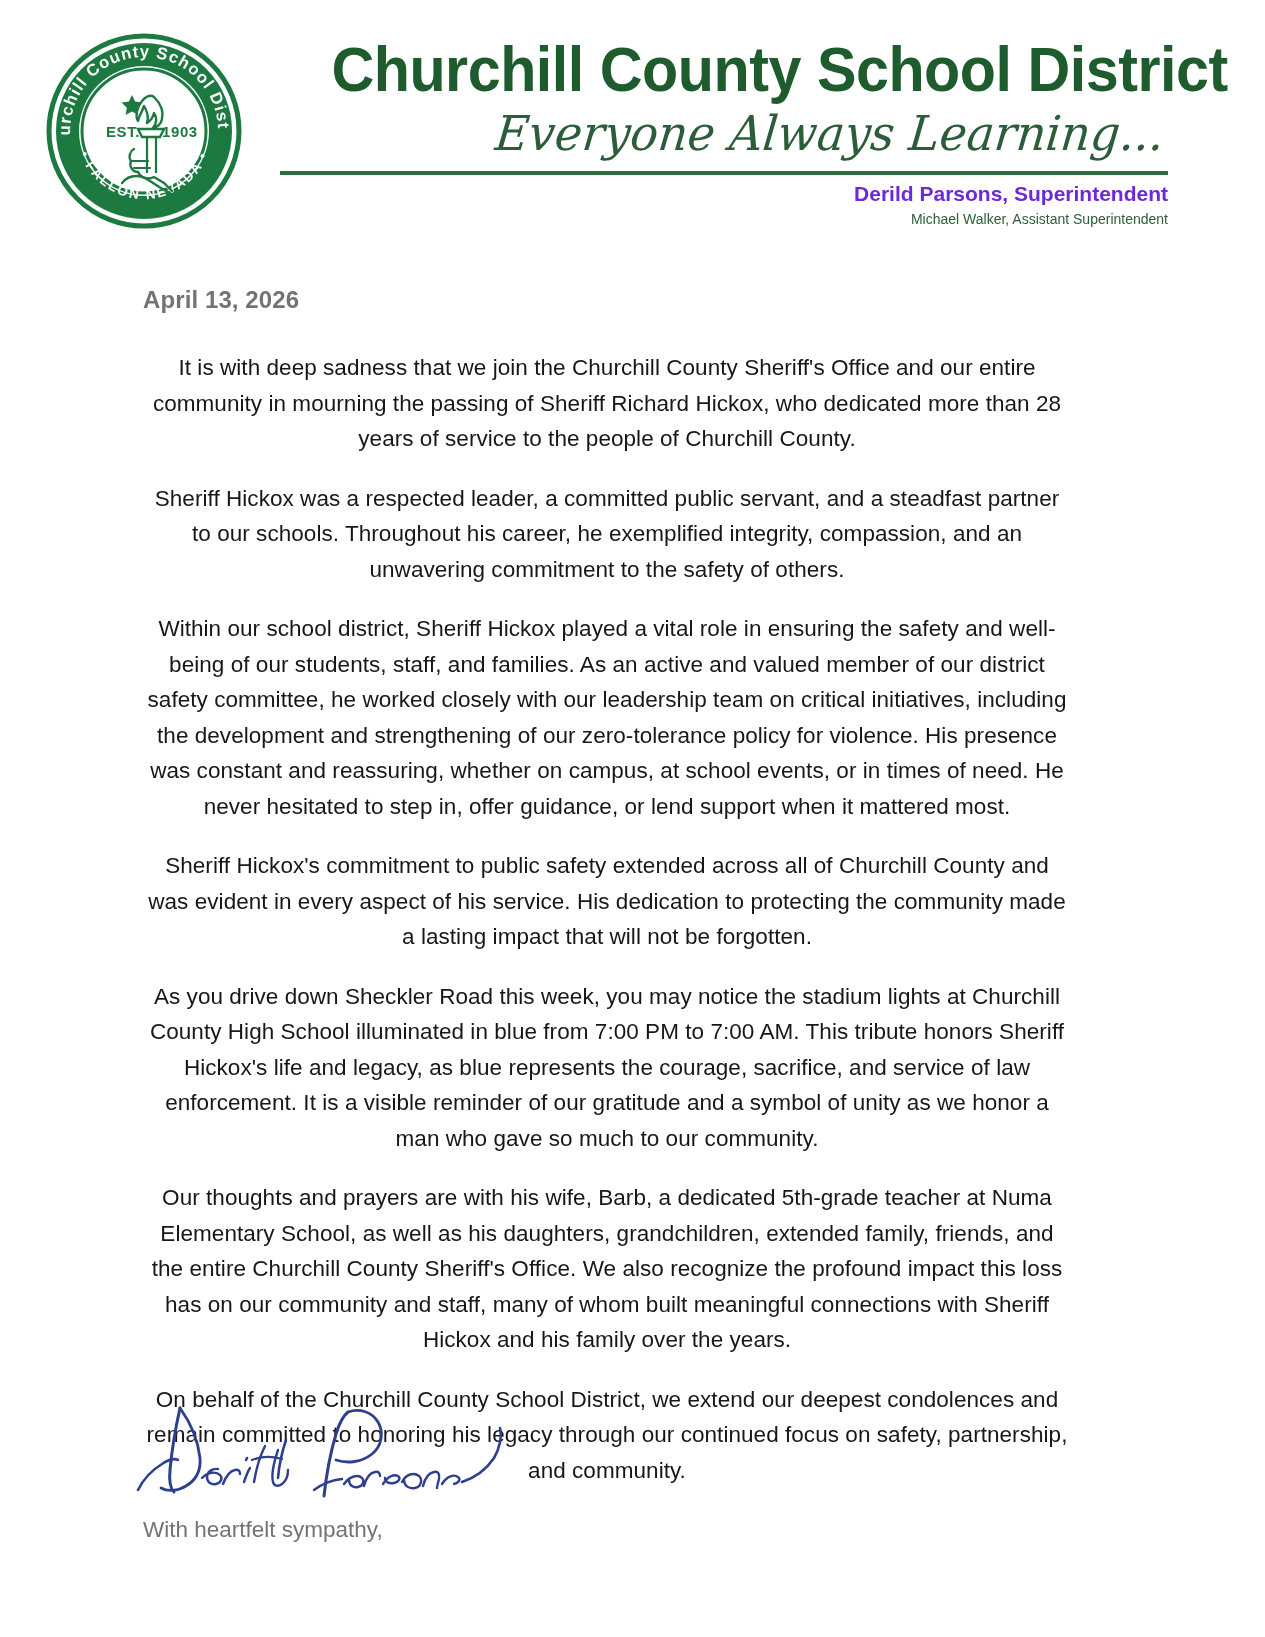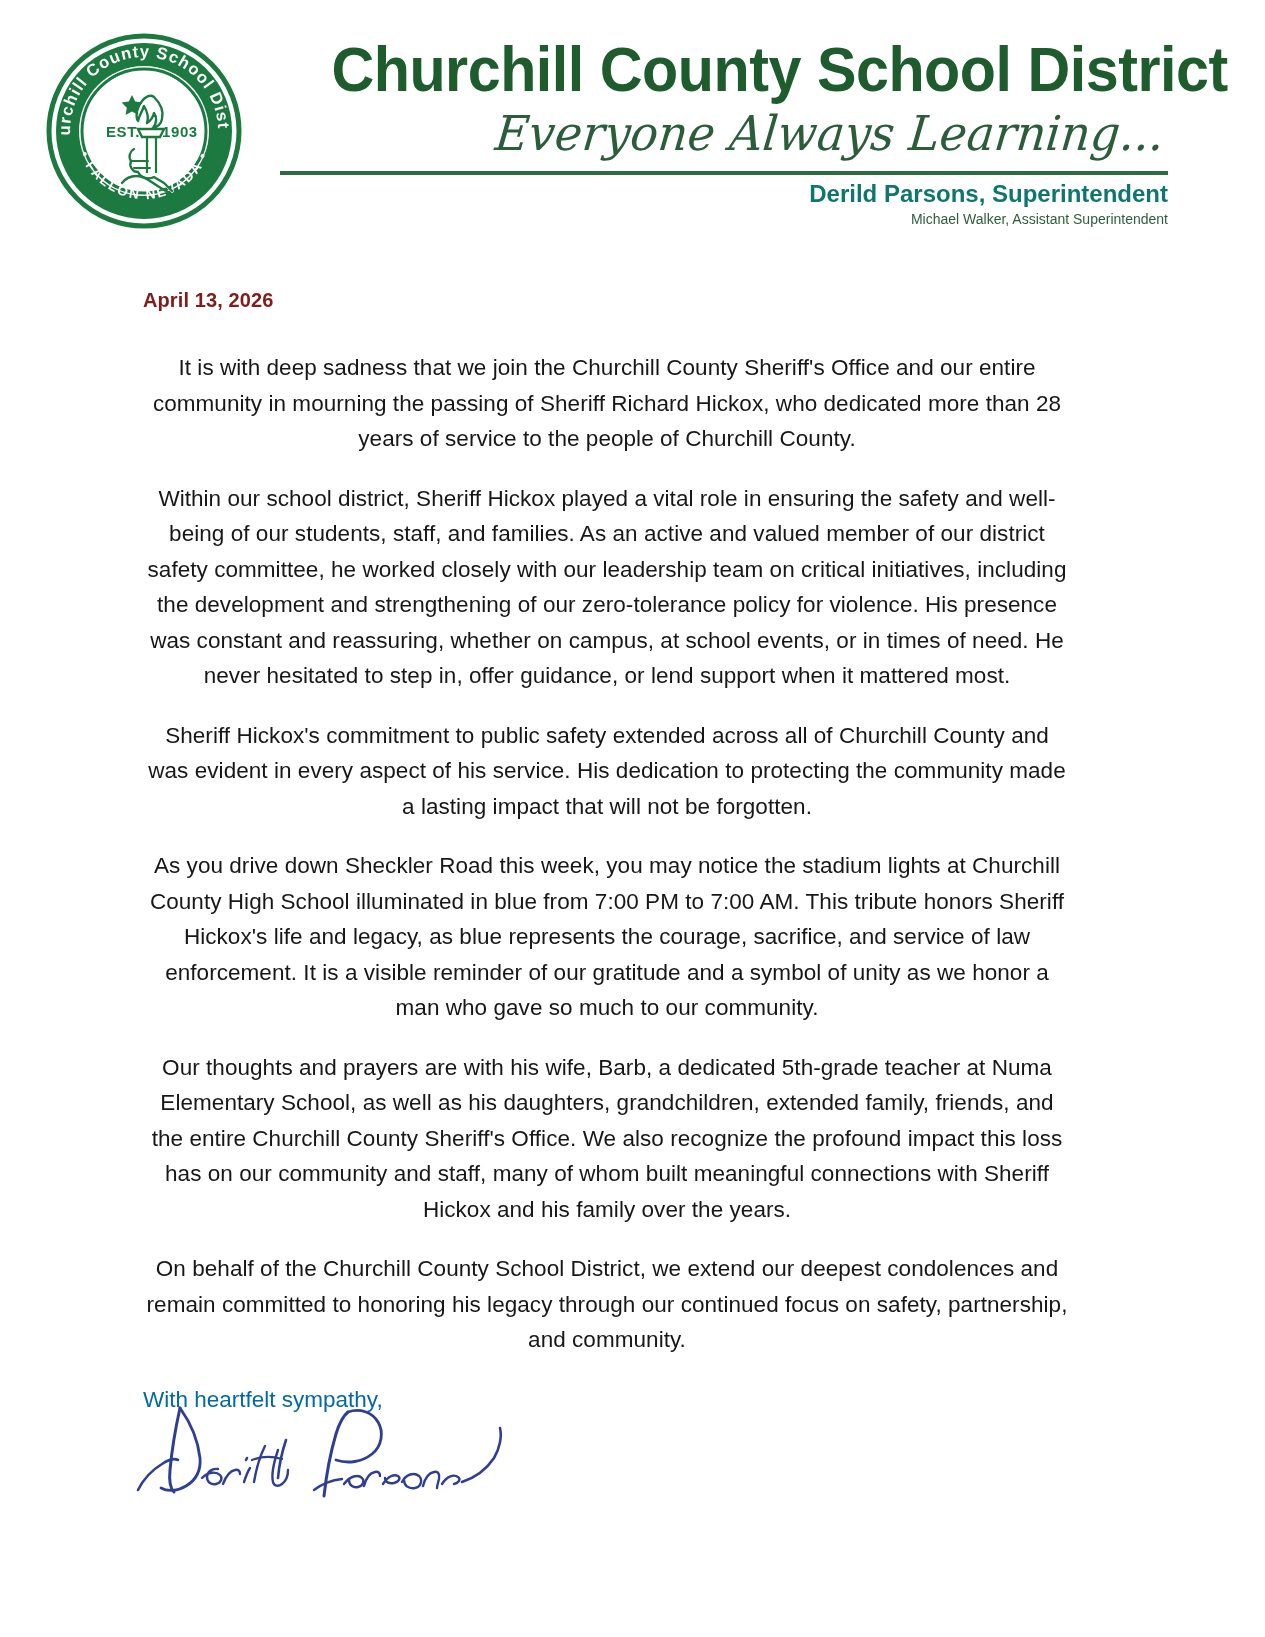--- a/index.html
+++ b/index.html
@@ -88,23 +88,23 @@
   .admin-lines {
     position: absolute;
     right: 0;
     top: 146px;
     width: 890px;
     text-align: right;
   }
   .admin-super {
     font-family: "Liberation Sans Narrow", "Liberation Sans", sans-serif;
     font-weight: 700;
-    font-size: 24px;
+    font-size: 21px;
     line-height: 27px;
-    color: #0f766e;
+    color: #6d28d9;
     white-space: nowrap;
   }
   .admin-assist {
     font-family: "Liberation Sans Narrow", "Liberation Sans", sans-serif;
     font-weight: 400;
     font-size: 14px;
     line-height: 25px;
     color: #2c5d3a;
     white-space: nowrap;
   }
@@ -113,44 +113,44 @@
   .letter-body {
     position: absolute;
     left: 143px;
     top: 286px;
     width: 928px;
   }
 
   .letter-date {
     font-family: "Liberation Sans Narrow", "Liberation Sans", sans-serif;
     font-weight: 700;
-    font-size: 20px;
+    font-size: 24px;
     line-height: 28px;
-    color: #7f1d1d;
+    color: #737373;
     margin: 0 0 36px 0;
     letter-spacing: 0.1px;
   }
 
   p.para {
     font-family: "Liberation Sans Narrow", "Liberation Sans", sans-serif;
     font-weight: 400;
     font-size: 22.5px;
     line-height: 35.5px;
     color: #171717;
     margin: 0 0 24px 0;
     letter-spacing: 0.05px;
     text-align: center;
   }
 
   p.closing {
     font-family: "Liberation Sans", sans-serif;
     font-weight: 400;
     font-size: 22.5px;
     line-height: 35.5px;
-    color: #0369a1;
+    color: #737373;
     margin: 22px 0 0 0;
   }
 
   
   .signature-block {
     position: absolute;
     left: 128px;
     top: 1378px;
     width: 420px;
     height: 130px;
@@ -224,20 +224,21 @@
         <div class="admin-assist">Michael Walker, Assistant Superintendent</div>
       </div>
     </div>
   </div>
 
   <div class="letter-body">
 
     <div class="letter-date">April 13, 2026</div>
 
     <p class="para">It is with deep sadness that we join the Churchill County Sheriff's Office and our entire community in mourning the passing of Sheriff Richard Hickox, who dedicated more than 28 years of service to the people of Churchill County.</p>
+    <p class="para">Sheriff Hickox was a respected leader, a committed public servant, and a steadfast partner to our schools. Throughout his career, he exemplified integrity, compassion, and an unwavering commitment to the safety of others.</p>
     <p class="para">Within our school district, Sheriff Hickox played a vital role in ensuring the safety and well-being of our students, staff, and families. As an active and valued member of our district safety committee, he worked closely with our leadership team on critical initiatives, including the development and strengthening of our zero-tolerance policy for violence. His presence was constant and reassuring, whether on campus, at school events, or in times of need. He never hesitated to step in, offer guidance, or lend support when it mattered most.</p>
     <p class="para">Sheriff Hickox's commitment to public safety extended across all of Churchill County and was evident in every aspect of his service. His dedication to protecting the community made a lasting impact that will not be forgotten.</p>
     <p class="para">As you drive down Sheckler Road this week, you may notice the stadium lights at Churchill County High School illuminated in blue from 7:00 PM to 7:00 AM. This tribute honors Sheriff Hickox's life and legacy, as blue represents the courage, sacrifice, and service of law enforcement. It is a visible reminder of our gratitude and a symbol of unity as we honor a man who gave so much to our community.</p>
     <p class="para">Our thoughts and prayers are with his wife, Barb, a dedicated 5th-grade teacher at Numa Elementary School, as well as his daughters, grandchildren, extended family, friends, and the entire Churchill County Sheriff's Office. We also recognize the profound impact this loss has on our community and staff, many of whom built meaningful connections with Sheriff Hickox and his family over the years.</p>
     <p class="para">On behalf of the Churchill County School District, we extend our deepest condolences and remain committed to honoring his legacy through our continued focus on safety, partnership, and community.</p>
 
     <p class="closing">With heartfelt sympathy,</p>
   </div>
 
   <div class="signature-block">

